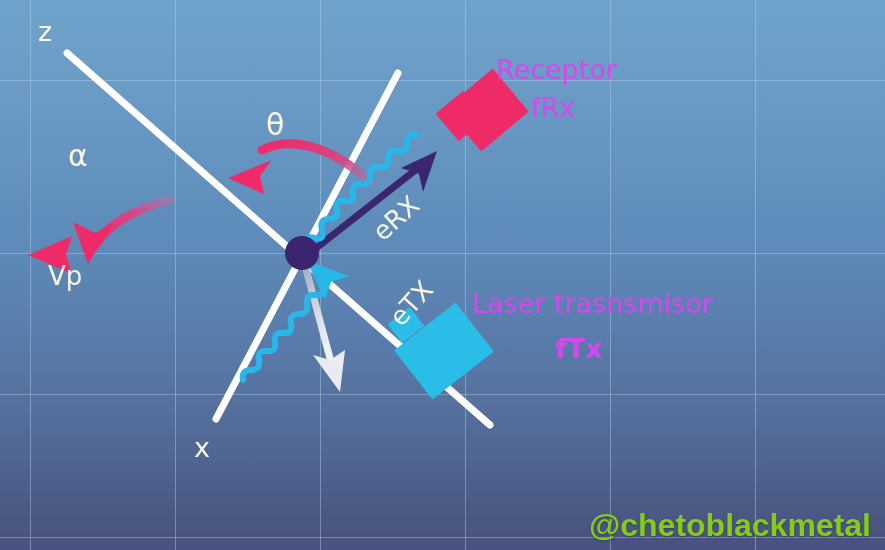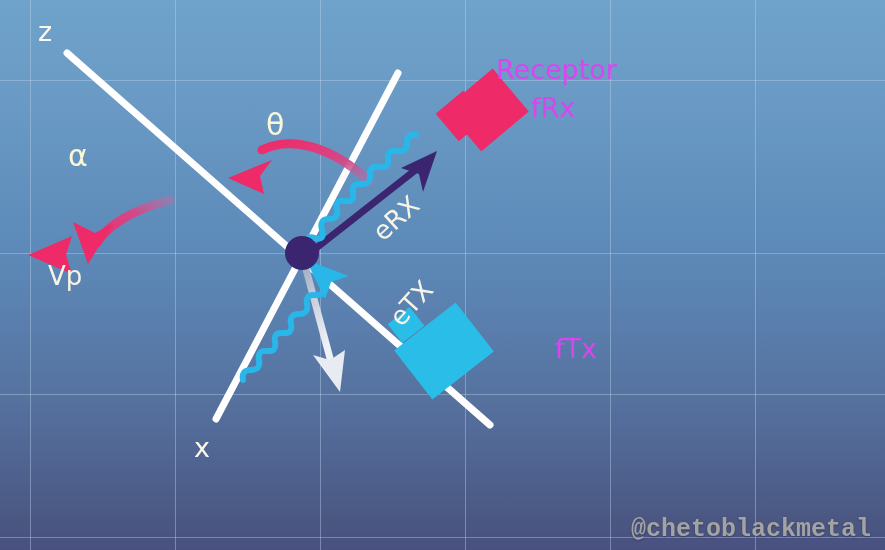--- a/index.html
+++ b/index.html
@@ -78,24 +78,24 @@
     transform-origin: left top;
   }
   .lbl-rot-etx {
     transform: rotate(-48deg);
     transform-origin: left top;
   }
   #watermark {
     position: absolute;
     right: 14px;
     bottom: 6px;
-    color: #a3a3a3;
-    font-family: Liberation Mono, monospace;
+    color: #84cc16;
+    font-family: Liberation Sans, sans-serif;
     font-weight: bold;
-    font-size: 25px;
+    font-size: 32px;
     letter-spacing: 0px;
     text-shadow: 0 1px 2px rgba(20,25,50,0.35);
   }
 </style>
 </head>
 <body>
 
 <div id="stage">
 
   <div id="bg-gradient"></div>
@@ -195,18 +195,19 @@
 
 
   <div class="lbl lbl-white lbl-rot-erx" style="left:368px; top:226px;">eRX</div>
 
   <div class="lbl lbl-white lbl-rot-etx" style="left:385px; top:313px;">eTX</div>
 
   <div class="lbl lbl-yellow" style="left:496px; top:56px;">Receptor</div>
 
   <div class="lbl lbl-yellow" style="left:531px; top:94px;text-align:center;">fRx</div>
 
-
-  <div class="lbl lbl-yellow" style="left:555px; top:335px;">fTx</div>
+  <div class="lbl lbl-yellow" style="left:472px; top:290px;">Laser trasnsmisor</div>
+
+  <div class="lbl lbl-yellow" style="left:555px; top:335px;font-weight:bold;">fTx</div>
 
   <div id="watermark">@chetoblackmetal</div>
 
 </div>
 
 </body></html>

